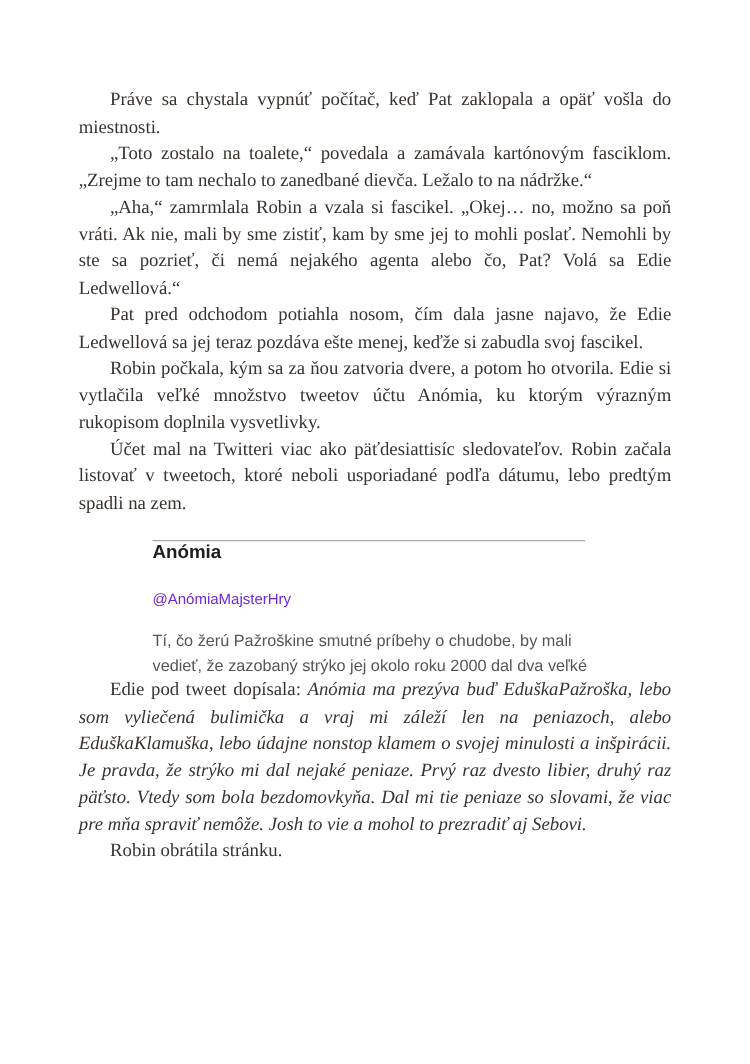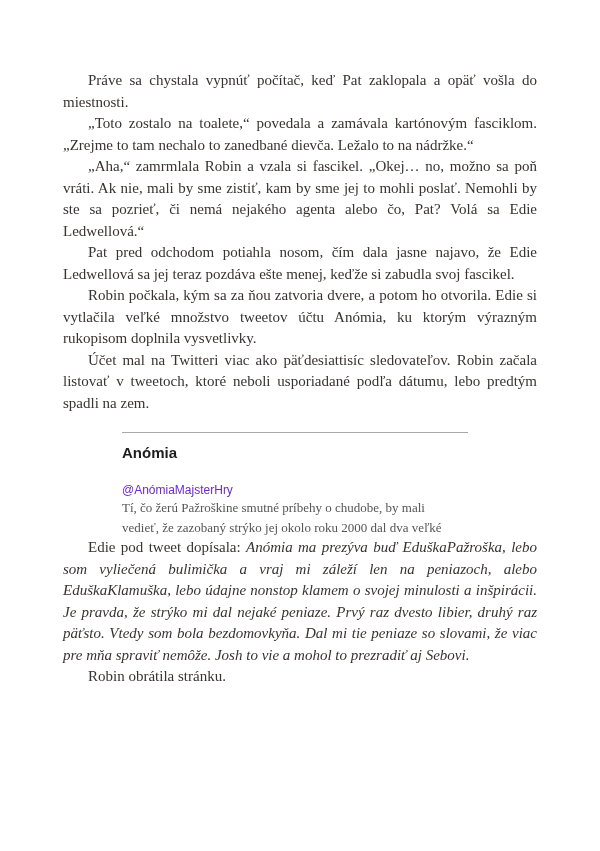--- a/index.html
+++ b/index.html
@@ -24,42 +24,41 @@
   }
   .body-text p {
     text-indent: 25px;
     margin: 0;
   }
   .tweet-card {
     margin-left: 59px;
     margin-top: 18px;
     width: 346px;
     border-top: 1px solid #a8a8a8;
-    padding-top: 11px;
     font-family: "Liberation Sans", sans-serif;
     text-align: left;
     text-indent: 0;
   }
   .tweet-name {
     font-size: 15px;
     line-height: 18px;
     font-weight: bold;
     color: #1d1d1d;
   }
   .tweet-handle {
     font-size: 12px;
     line-height: 16px;
     margin-top: 20px;
     color: #6d28d9;
   }
   .tweet-body {
+    margin-top: 16px;
     font-size: 13px;
     line-height: 19.5px;
     color: #555555;
-    font-family: Liberation Serif, serif;
   }
   .tweet-body .tweet-line { white-space: nowrap; }
   .tweet-date {
     margin-top: 15px;
     font-size: 13.5px;
     line-height: 17px;
     color: #878787;
   }
   .closing {
     margin-top: 20px;

